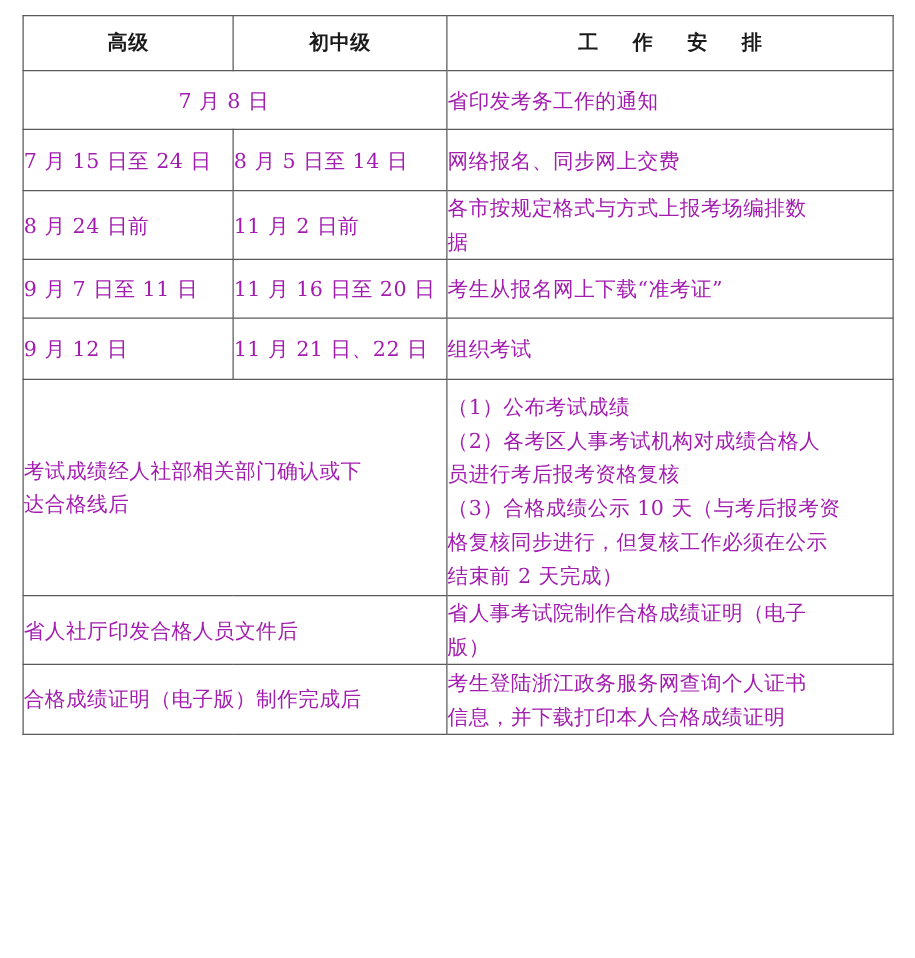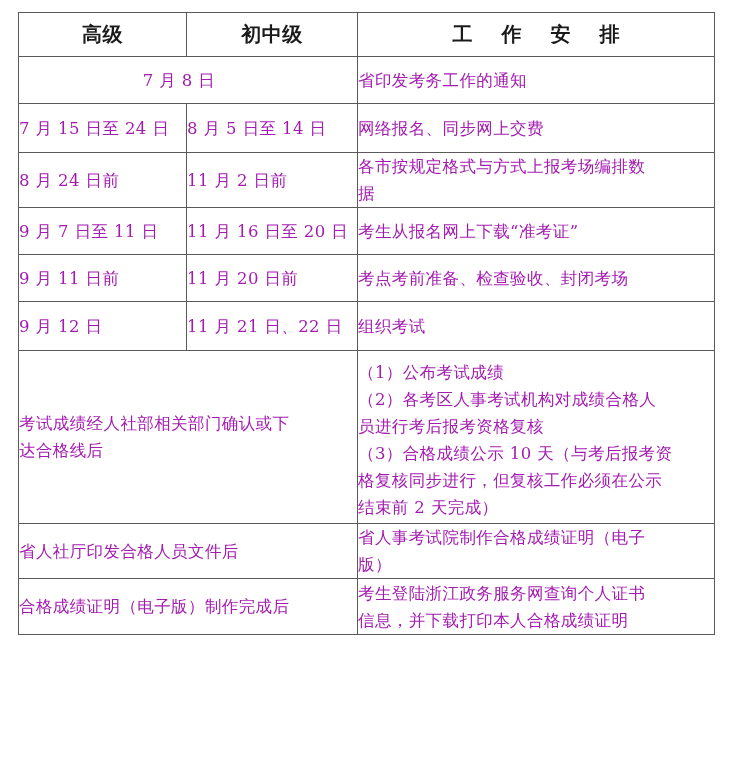--- a/index.html
+++ b/index.html
@@ -35,21 +35,21 @@
     color: #a21caf;
     font-weight: normal;
   }
 
   
   tr.header-row th {
     height: 43px;
     text-align: center;
     font-weight: bold;
     color: #1a1a1a;
-    font-size: 20px;
+    font-size: 16px;
     font-family: "DejaVu Sans", "Liberation Sans", sans-serif;
     letter-spacing: 0.5px;
   }
   tr.header-row th.work-head {
     letter-spacing: 11px;
     text-indent: 11px;
   }
 
   
   td.cell {
@@ -128,27 +128,20 @@
 
 
       <tr class="r-admit">
         <td class="cell col-date">9 月 7 日至 11 日</td>
         <td class="cell col-date">11 月 16 日至 20 日</td>
         <td class="cell col-work">
           <span class="line">考生从报名网上下载“准考证”</span>
         </td>
       </tr>
 
-      <tr class="r-prep">
-        <td class="cell col-date">9 月 11 日前</td>
-        <td class="cell col-date">11 月 20 日前</td>
-        <td class="cell col-work">
-          <span class="line">考点考前准备、检查验收、封闭考场</span>
-        </td>
-      </tr>
 
       <tr class="r-exam">
         <td class="cell col-date">9 月 12 日</td>
         <td class="cell col-date">11 月 21 日、22 日</td>
         <td class="cell col-work">
           <span class="line">组织考试</span>
         </td>
       </tr>
 
       <tr class="r-score">

